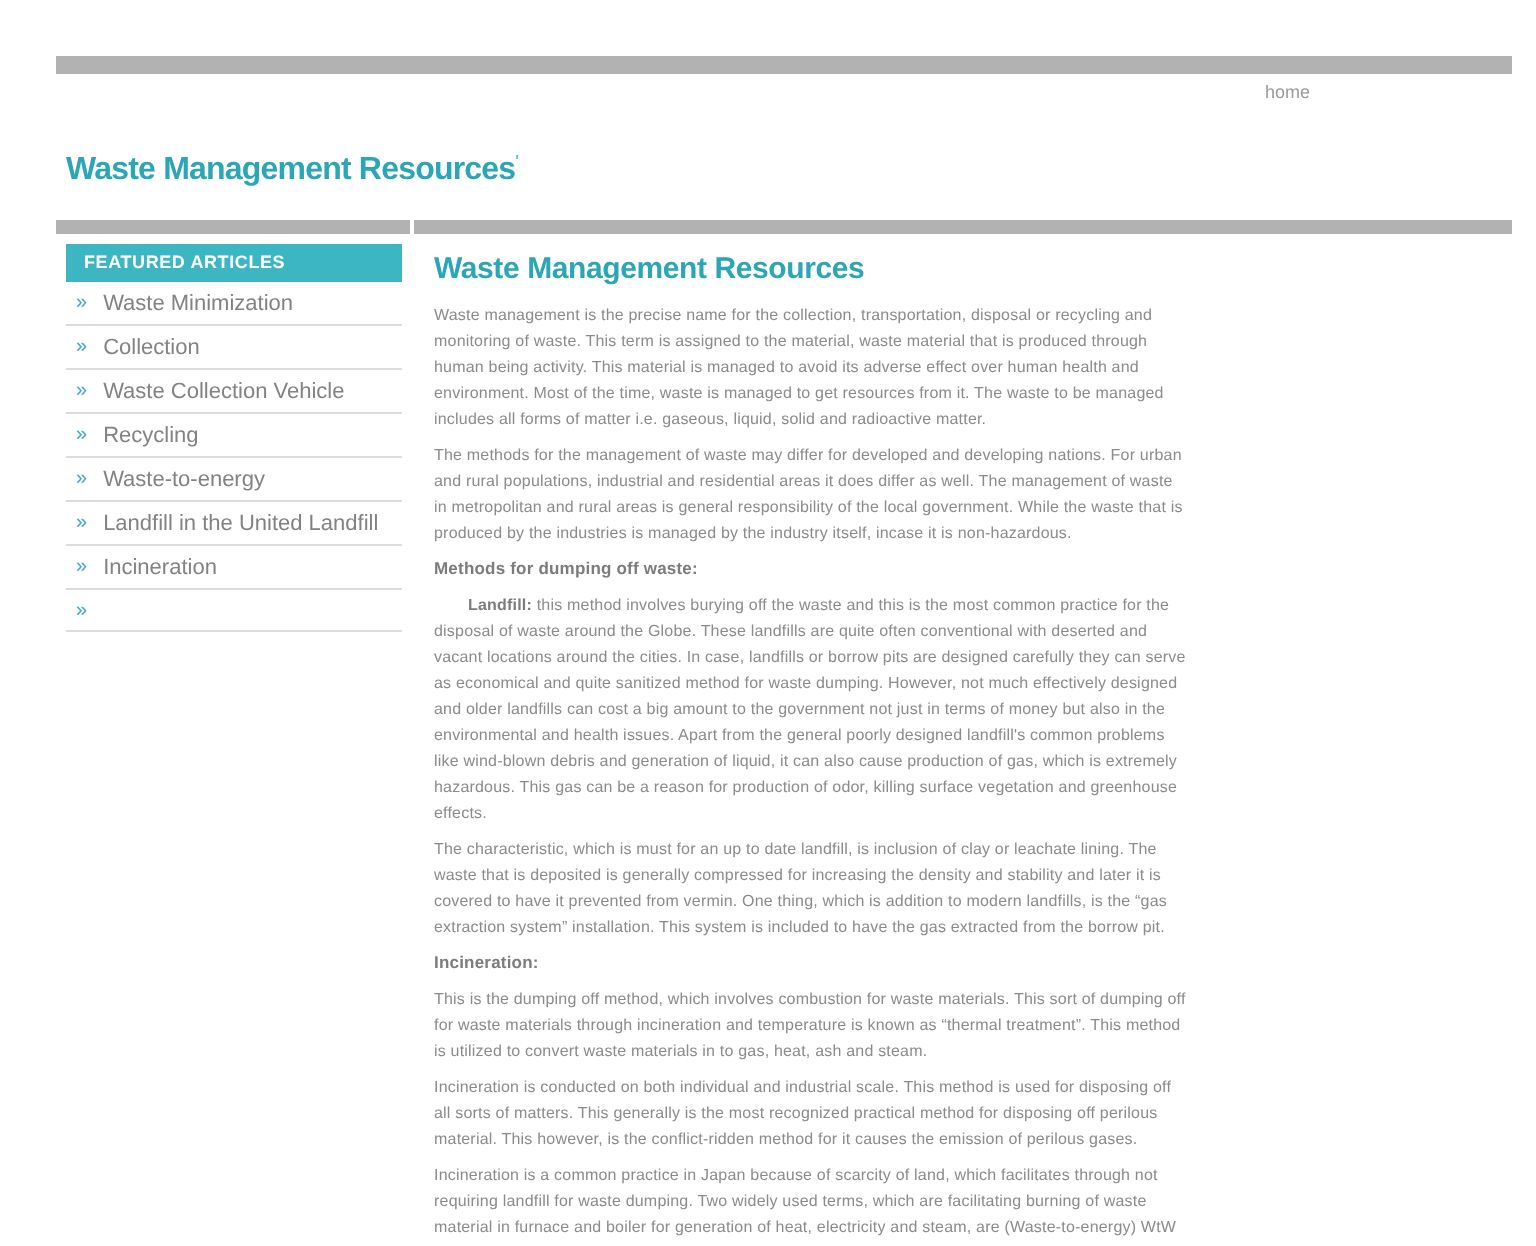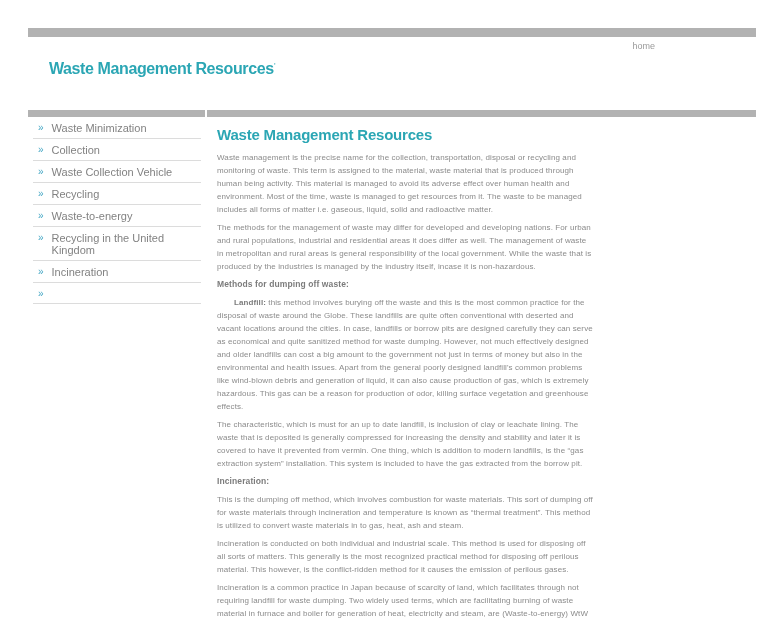--- a/index.html
+++ b/index.html
@@ -4,22 +4,22 @@
 <style>
   * { margin:0; padding:0; box-sizing:border-box; }
   html,body { width:768px; height:623px; background:#ffffff; overflow:hidden;
               font-family:"Liberation Sans","DejaVu Sans",sans-serif; }
   .page { position:relative; width:680px; height:623px; background:#fff; }
 
   
   .topbar { position:absolute; left:28px; top:28px; width:728px; height:9px; background:#b2b2b2; }
   .home-link { position:absolute; top:41px; right:25px; font-size:9px; color:#9a9a9a;
                text-decoration:none; cursor:pointer; }
-  .logo { position:absolute; left:33px; top:60px; font-size:16px; font-weight:bold;
-          color:#2ba6b4; letter-spacing:-0.4px; cursor:pointer;margin-left:16px; }
+  .logo { position:absolute; left:33px; top:76px; font-size:16px; font-weight:bold;
+          color:#2ba6b4; letter-spacing:-0.4px; cursor:pointer; }
   .logo sup { font-size:8px; color:#6fc3cd; }
 
   
   .sidebar { position:absolute; left:28px; top:110px; width:177px; }
   .col-topbar { width:100%; height:7px; background:#b2b2b2; }
   .sidebar-inner { margin-left:5px; width:168px; }
   .featured-header { margin-top:5px; height:19px; line-height:19px; background:#3db6c4;
                      color:#ffffff; font-size:9px; font-weight:600; letter-spacing:0.3px;
                      padding-left:9px; }
   .articles { list-style:none; }
@@ -45,20 +45,21 @@
 
   <div class="topbar"></div>
 
   <a class="home-link">home</a>
 
   <div class="logo"><span>Waste Management Resources</span><sup>'</sup></div>
 
   <div class="sidebar">
     <div class="col-topbar"></div>
     <div class="sidebar-inner">
+      <div class="featured-header">FEATURED ARTICLES</div>
       <ul class="articles">
         <li>
           <span class="chev">»</span>
           <span class="lbl">Waste Minimization</span>
         </li>
         <li>
           <span class="chev">»</span>
           <span class="lbl">Collection</span>
         </li>
         <li>
@@ -68,21 +69,21 @@
         <li>
           <span class="chev">»</span>
           <span class="lbl">Recycling</span>
         </li>
         <li>
           <span class="chev">»</span>
           <span class="lbl">Waste-to-energy</span>
         </li>
         <li>
           <span class="chev">»</span>
-          <span class="lbl">Recycling in the United Kingdom</span>
+          <span class="lbl">Landfill in the United Landfill</span>
         </li>
         <li>
           <span class="chev">»</span>
           <span class="lbl">Incineration</span>
         </li>
         <li>
           <span class="chev">»</span>
         </li>
       </ul>
     </div>

